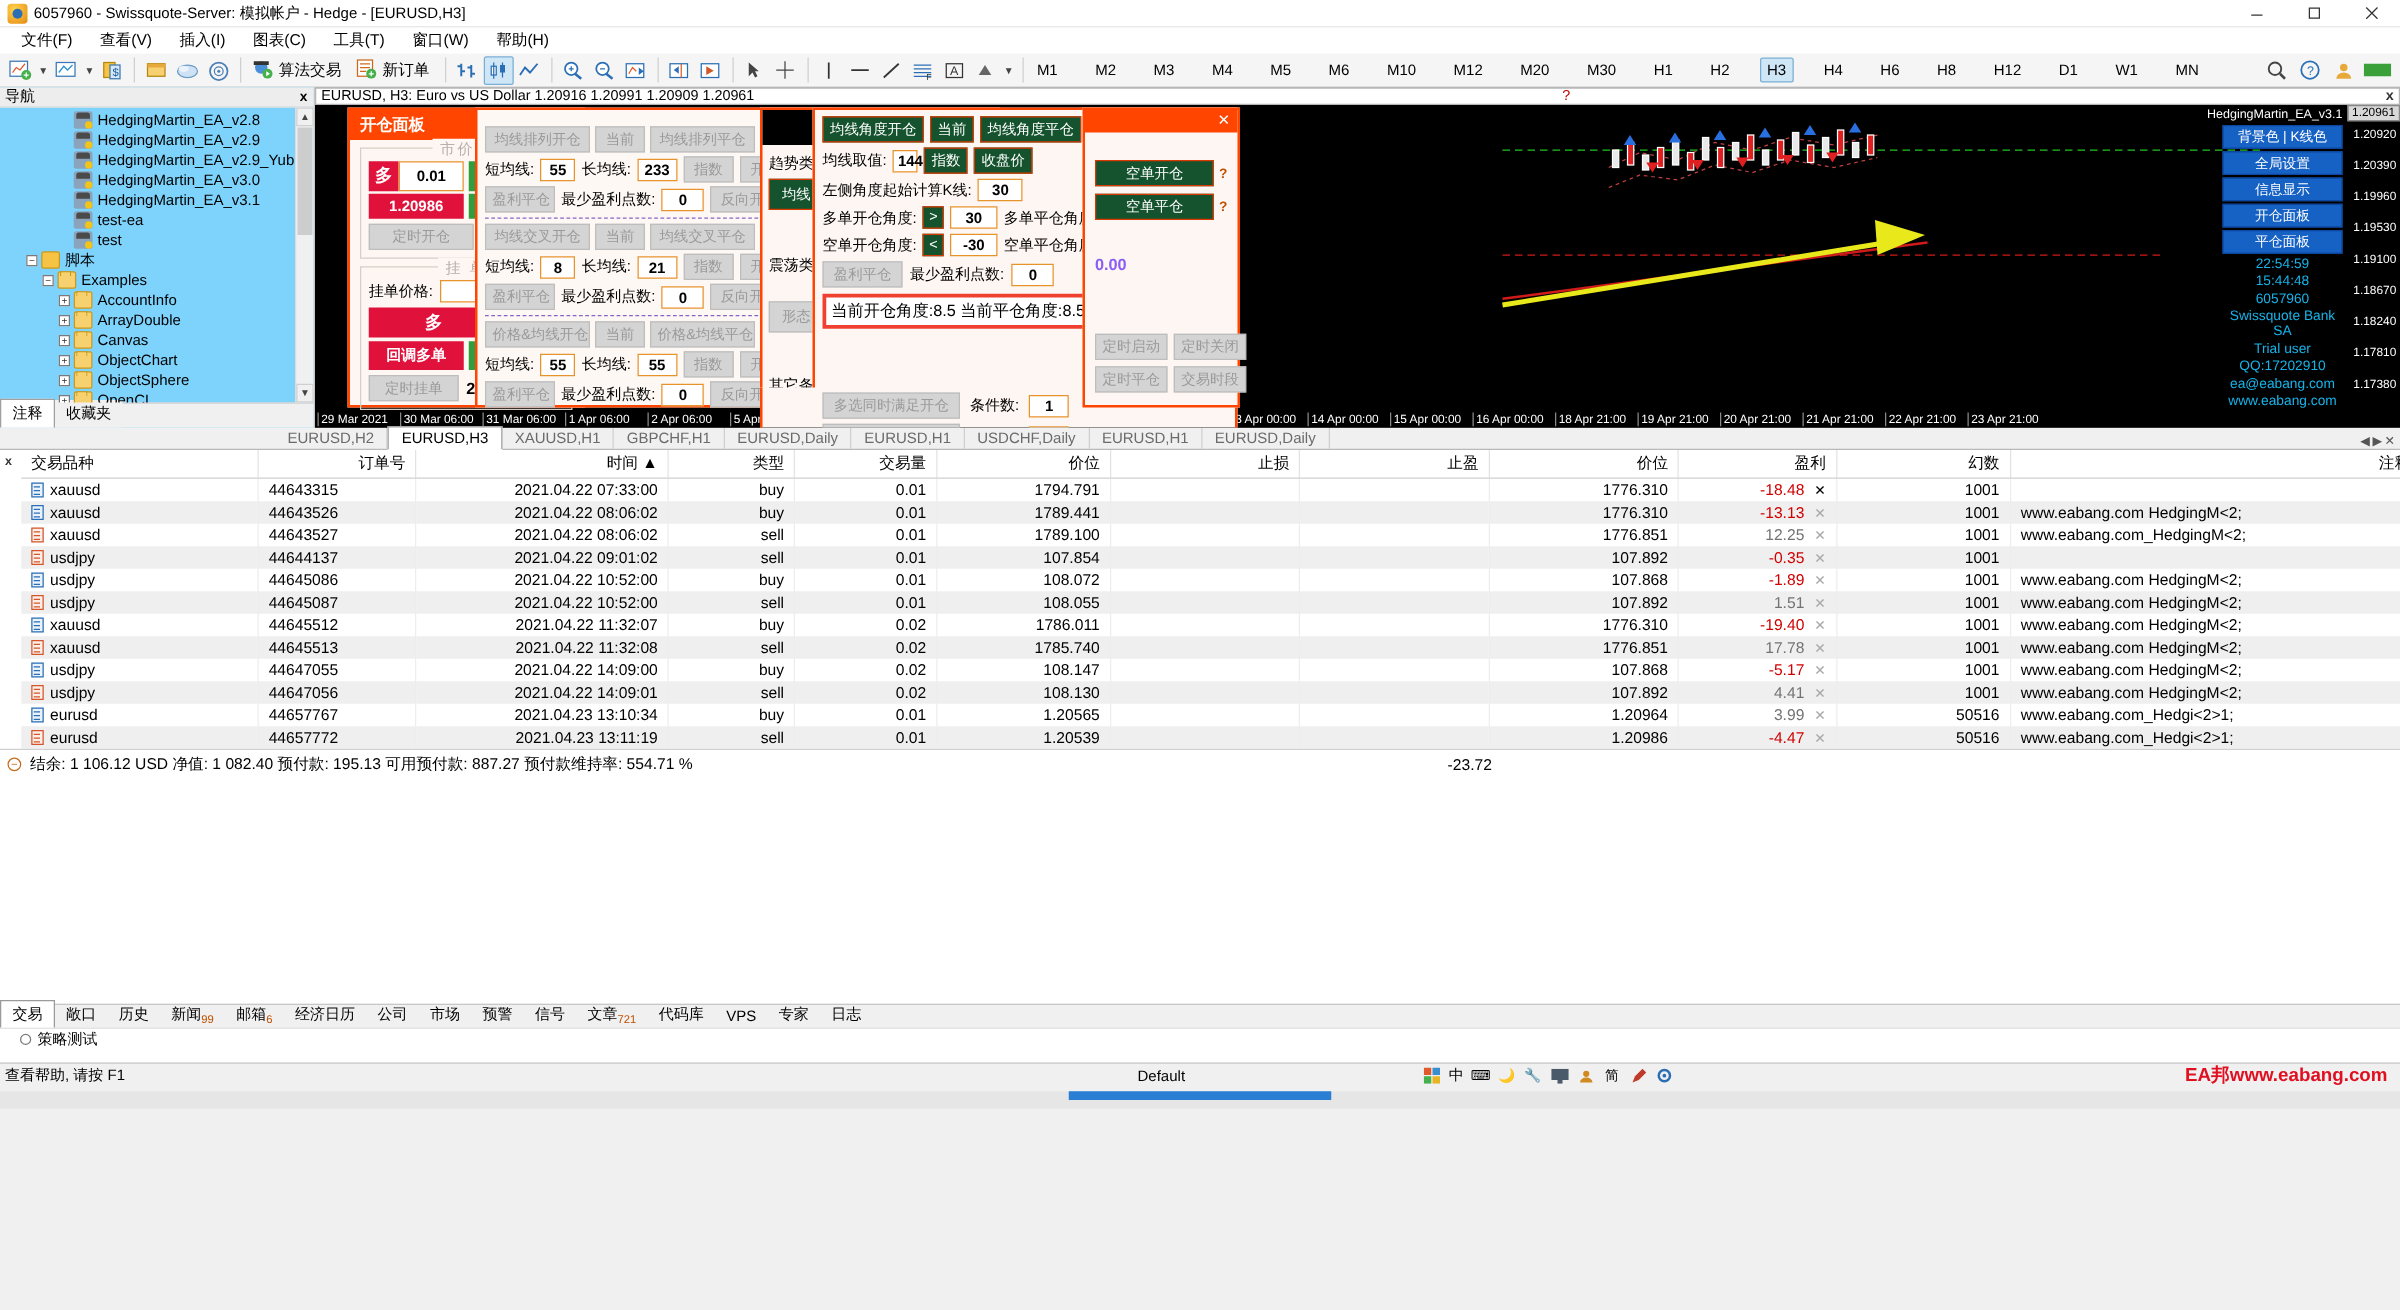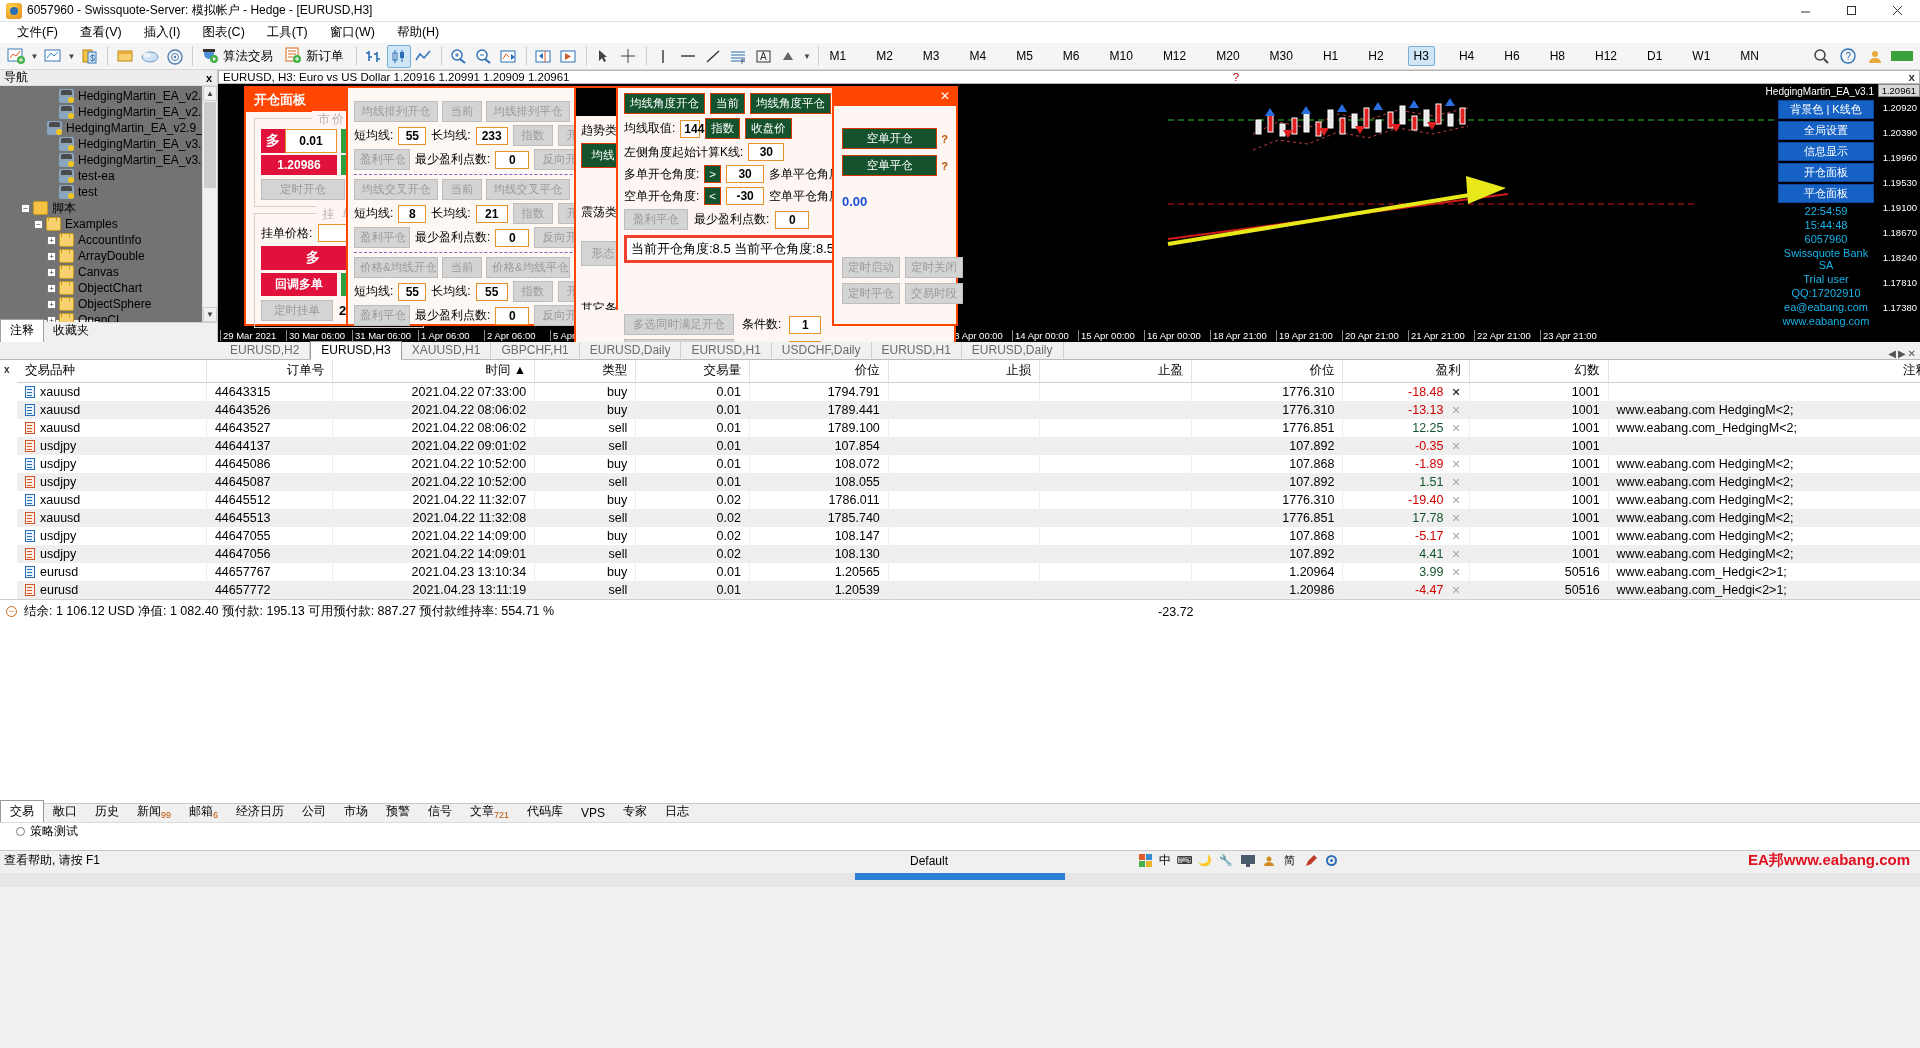--- a/index.html
+++ b/index.html
@@ -34,21 +34,21 @@
   .tcaret{width:11px;height:23px;display:flex;align-items:center;justify-content:center;font-size:8px;color:#444;}
   .tlabel { display:flex; align-items:center; gap:4px; padding:1px 6px 1px 2px;
     border:1px solid transparent;border-radius:2px;font-size:12.5px;}
   .period { padding:2px 5px; font-size:12px; border:1px solid transparent; border-radius:2px;}
   .period.active { background:#cfe6f7; border-color:#7aaed4; }
 
   
   .workspace { position:relative; height:272px; display:flex; }
 
   
-  .navigator { width:218px; background:#737373; border-right:1px solid #c8c8c8;
+  .navigator { width:252px; background:#7dd3fc; border-right:1px solid #c8c8c8;
     display:flex; flex-direction:column; }
   .nav-head { height:16px; background:#ededed; display:flex; align-items:center;
     padding-left:4px; font-size:12px; border-bottom:1px solid #dcdcdc;}
   .nav-head .x { margin-left:auto; margin-right:5px; font-weight:bold; font-size:11px;}
   .nav-body { flex:1; overflow:hidden; position:relative; padding-top:2px;}
   .nav-row { height:16px; display:flex; align-items:center; font-size:12px; white-space:nowrap;}
   .expander { width:9px;height:9px;border:1px solid #7a7a7a;background:#fff;
     display:inline-flex;align-items:center;justify-content:center;font-size:8px;
     line-height:7px;margin-right:3px;color:#333;}
   .ico { width:15px;height:14px;margin-right:4px;display:inline-block;position:relative;flex:none;}
@@ -129,21 +129,21 @@
   table.trades td { padding:2px 8px; border-right:1px solid #ededed; text-align:right;
     white-space:nowrap; }
   table.trades td.l { text-align:left; }
   table.trades tr.alt td { background:#efefef; }
   .sym-ico{width:10px;height:12px;display:inline-block;vertical-align:-2px;margin-right:5px;
      border:1px solid #2a6fb5;background:#eaf3fb;position:relative;}
   .sym-ico.s{border-color:#d2562a;background:#fdeee8;}
   .sym-ico::after{content:"";position:absolute;left:1px;top:2px;right:2px;height:1px;
      background:#2a6fb5;box-shadow:0 3px 0 #2a6fb5,0 6px 0 #2a6fb5;}
   .sym-ico.s::after{background:#d2562a;box-shadow:0 3px 0 #d2562a,0 6px 0 #d2562a;}
-  .neg{color:#d00000;} .pos{color:#14532d;}
+  .neg{color:#d00000;} .pos{color:#737373;}
   .xmark{display:inline-block;margin-left:8px;color:#a8a8a8;font-size:11px;}
   .xmark.dark{color:#000;font-weight:bold;}
   .balrow{font-size:12.5px;padding:3px 0 3px 6px;border-top:1px solid #cfcfcf;
     background:#fff;display:flex;align-items:center;gap:4px;}
   .minus-circ{width:11px;height:11px;border-radius:50%;border:1px solid #c86a1a;
     color:#c86a1a;display:inline-flex;align-items:center;justify-content:center;
     font-size:9px;line-height:1;margin-right:3px;}
 
   
   .bottomfill{background:#fff;}
@@ -845,21 +845,21 @@
         </div>
         <div style="padding:22px 8px 0;">
           <div style="display:flex;align-items:center;gap:4px;">
             <div class="pbtn on" style="flex:1">空单开仓</div>
             <span style="color:#c05000;font-weight:bold;font-size:11px;">?</span>
           </div>
           <div style="display:flex;align-items:center;gap:4px;margin-top:6px;">
             <div class="pbtn on" style="flex:1">空单平仓</div>
             <span style="color:#c05000;font-weight:bold;font-size:11px;">?</span>
           </div>
-          <div style="color:#1d4ed8;font-weight:bold;font-size:13px;margin-top:18px;">0.00</div>
+          <div style="color:#8b5cf6;font-weight:bold;font-size:13px;margin-top:28px;">0.00</div>
           <div style="display:flex;gap:5px;margin-top:48px;">
             <div class="pbtn" style="flex:1">定时启动</div>
             <div class="pbtn" style="flex:1">定时关闭</div>
           </div>
           <div style="display:flex;gap:5px;margin-top:5px;">
             <div class="pbtn" style="flex:1">定时平仓</div>
             <div class="pbtn" style="flex:1">交易时段</div>
           </div>
         </div>
       </div>

